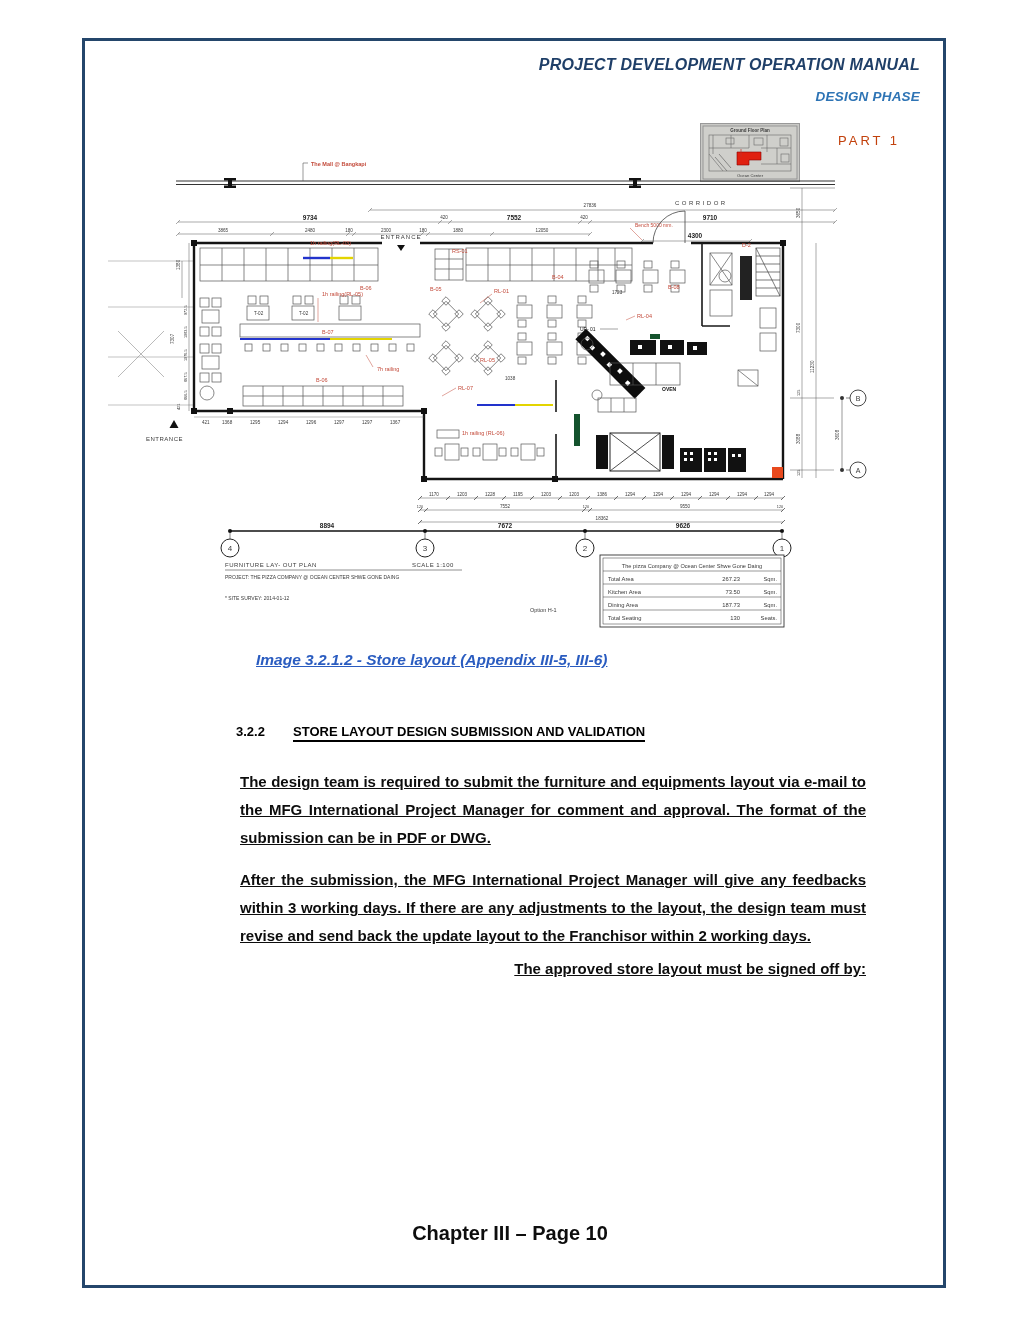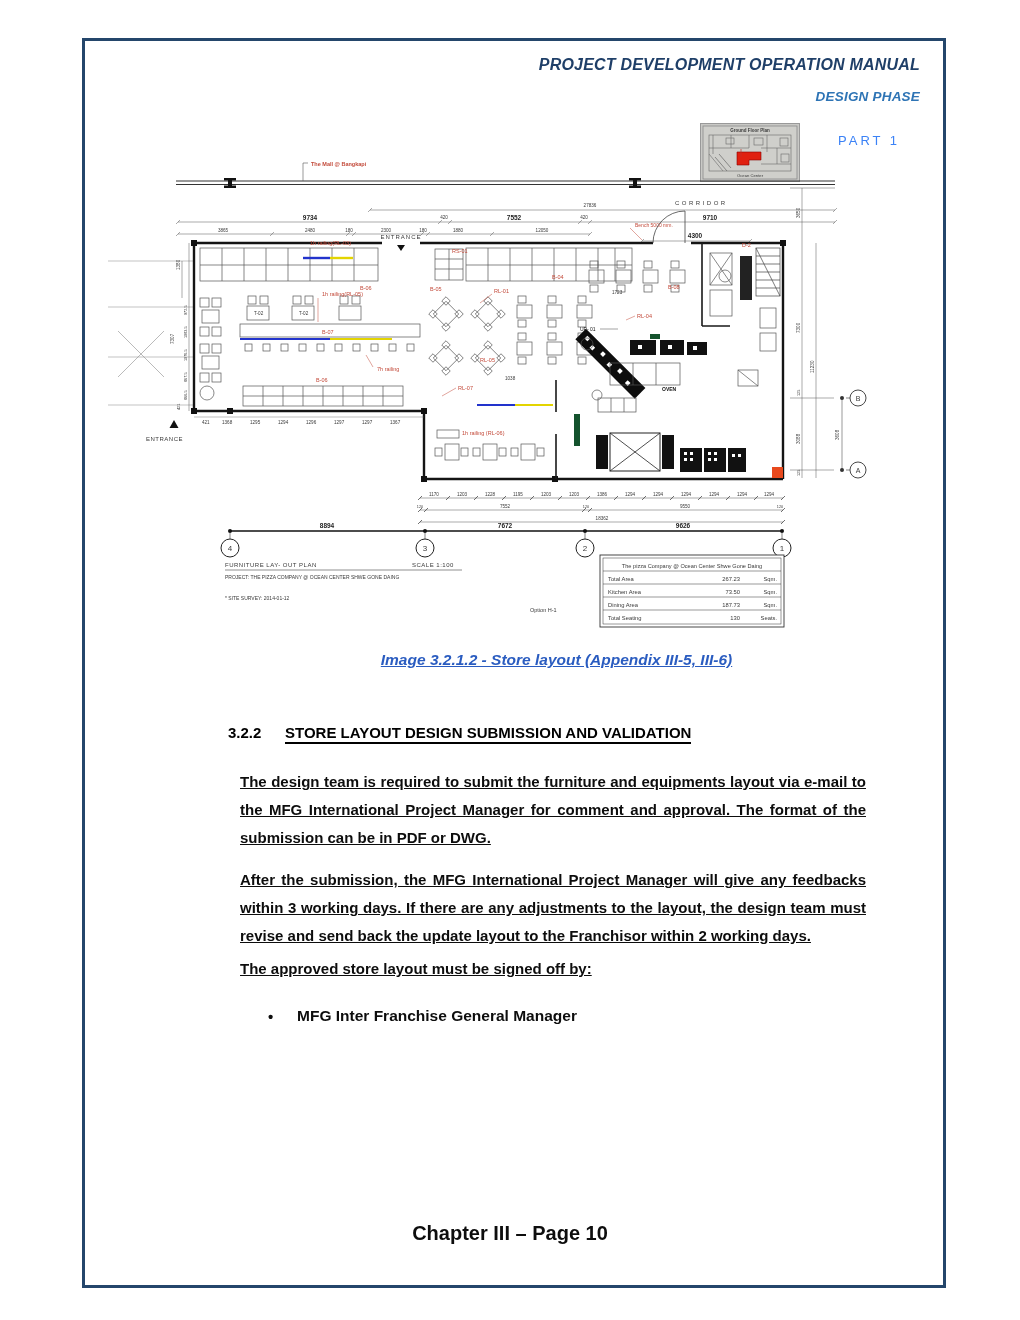--- a/index.html
+++ b/index.html
@@ -5,44 +5,44 @@
   html,body{margin:0;padding:0;background:#e8e8e8;}
   .page{position:relative;width:1020px;height:1320px;background:#fff;margin:0 auto;
         font-family:"Liberation Sans",sans-serif;overflow:hidden;}
   .frame{position:absolute;left:82px;top:38px;width:858px;height:1244px;
          border:3px solid #24466B;}
   
   .hdr-title{position:absolute;top:56px;right:100px;color:#1F3F68;font-weight:700;
              font-style:italic;font-size:16px;letter-spacing:.2px;}
   .hdr-sub{position:absolute;top:89px;right:100px;color:#2E74B5;font-weight:700;
            font-style:italic;font-size:13.5px;letter-spacing:.2px;}
-  .part-label{position:absolute;left:838px;top:133px;font-size:13px;color:#3b82f6;
+  .part-label{position:absolute;left:838px;top:133px;font-size:13px;color:#c2410c;
               letter-spacing:3px;}
   
   .thumb{position:absolute;left:700px;top:123px;width:100px;height:59px;
          background:#c9c9c6;border:1px solid #999;box-sizing:border-box;}
   .thumb svg{display:block;}
   
   .plan{position:absolute;left:90px;top:148px;width:780px;height:500px;}
   .plan svg{display:block;font-family:"Liberation Sans",sans-serif;}
   
-  .caption{position:absolute;left:244px;top:651px;width:625px;text-align:center;
+  .caption{position:absolute;left:256px;top:651px;width:625px;
            color:#2A5CC0;font-style:italic;font-weight:700;font-size:15.5px;
            text-decoration:underline;}
   
-  .section{position:absolute;left:228px;top:724px;font-size:15px;font-weight:700;
+  .section{position:absolute;left:236px;top:724px;font-size:13px;font-weight:700;
            color:#000;display:flex;}
   .section .num{width:57px;}
   .section .ttl{border-bottom:2.5px solid #000;padding-bottom:1px;}
   
   .para{position:absolute;left:240px;width:626px;font-size:15px;line-height:28px;
         font-weight:700;color:#0d0d0d;text-align:justify;text-decoration:underline;}
   .p1{top:768px;}
   .p2{top:866px;}
-  .p3{top:955px;text-align:left;}
+  .p3{top:955px;text-align:right;}
   .bullets{position:absolute;left:268px;top:1003px;font-size:15.5px;font-weight:700;
            color:#0d0d0d;}
   .bullet-item{display:flex;height:26px;align-items:center;}
   .bullet-item::before{content:"\2022";width:29px;font-size:15px;}
   
   .footer{position:absolute;left:85px;top:1222px;width:850px;text-align:center;
           font-size:20px;font-weight:700;color:#0d0d0d;}
   
   text{fill:#3a3a3a;}
   .cad{font-size:6px;}
@@ -543,19 +543,16 @@
   <div class="section">
     <span class="num">3.2.2</span>
     <span class="ttl">STORE LAYOUT DESIGN SUBMISSION AND VALIDATION</span>
   </div>
 
   <div class="para p1">The design team is required to submit the furniture and equipments layout via e-mail to the MFG International Project Manager for comment and approval. The format of the submission can be in PDF or DWG.</div>
   <div class="para p2">After the submission, the MFG International Project Manager will give any feedbacks within 3 working days. If there are any adjustments to the layout, the design team must revise and send back the update layout to the Franchisor within 2 working days.</div>
   <div class="para p3">The approved store layout must be signed off by:</div>
 
   <div class="bullets">
-    <div class="bullet-item">
-        <span>MFG Inter Franchise General Manager</span>
-      </div>
   </div>
 
   <div class="footer">Chapter III – Page 10</div>
 </div>
 
 </body></html>

